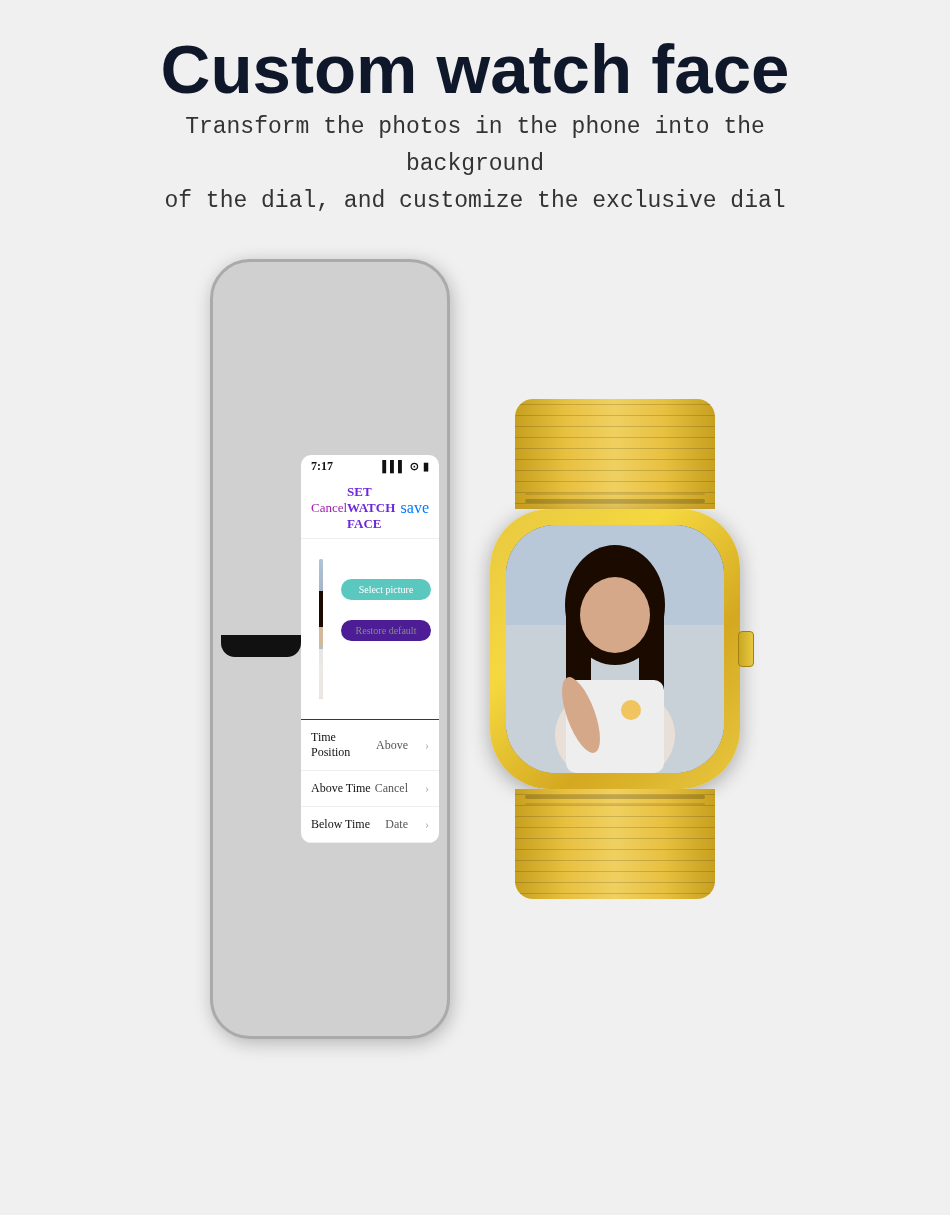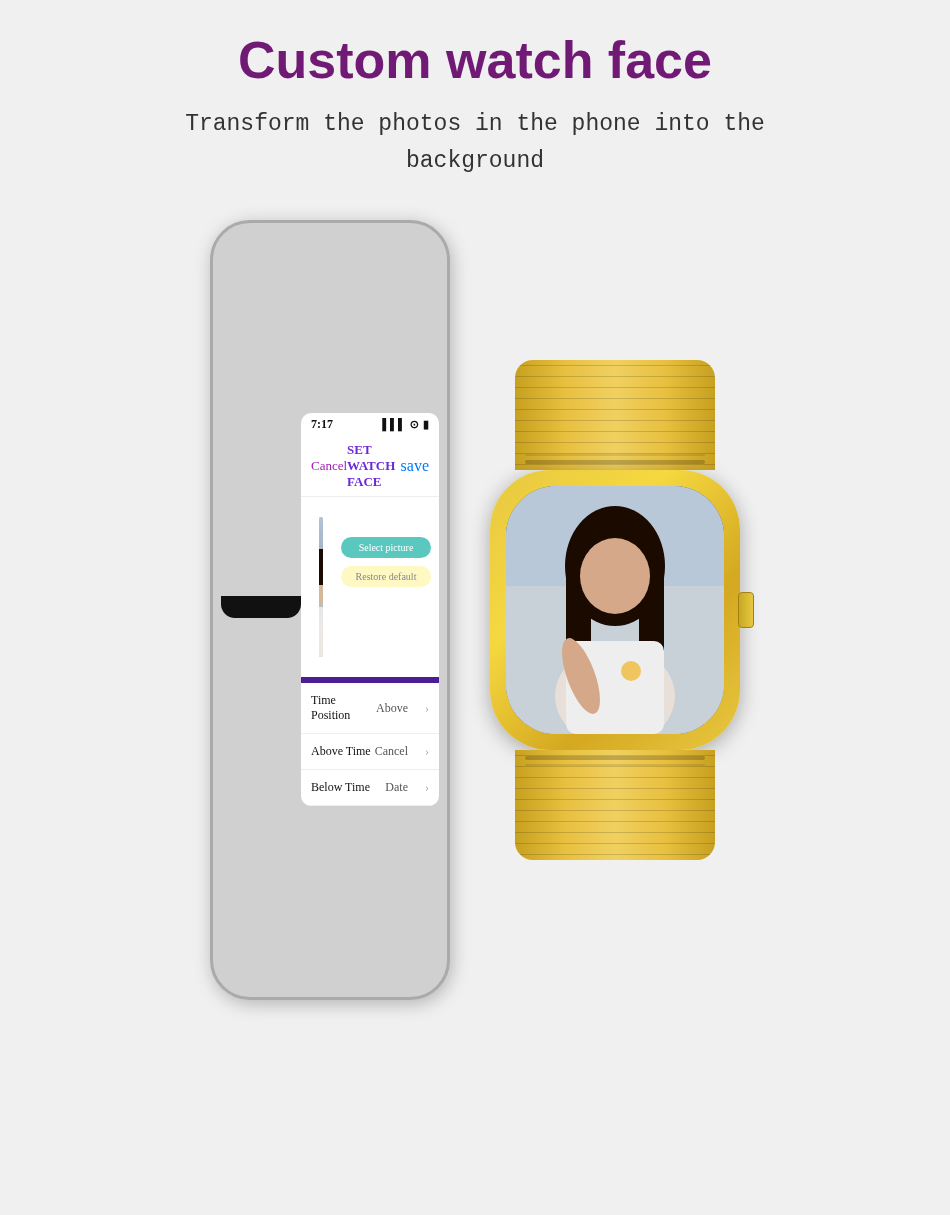--- a/index.html
+++ b/index.html
@@ -7,25 +7,24 @@
       width: 950px;
       min-height: 1215px;
       background: #f0f0f0;
       font-family: 'Georgia', serif;
       display: flex;
       flex-direction: column;
       align-items: center;
       padding: 30px 20px;
     }
     .main-title {
-      font-size: 52px;
+      font-size: 69px;
       font-weight: 900;
-      color: #701a75;
+      color: #0f172a;
       text-align: center;
-      margin-bottom: 16px;
       font-family: Arial, sans-serif;
     }
     .subtitle {
       font-size: 23px;
       color: #333;
       text-align: center;
       line-height: 1.6;
       font-family: 'Courier New', monospace;
       margin-bottom: 40px;
       max-width: 700px;
@@ -126,21 +125,21 @@
     .select-picture-btn {
       background: #5bc8c0;
       color: white;
       border-radius: 14px;
       font-size: 10px;
       padding: 5px 12px;
       text-align: center;
       width: 90px;
     }
     .restore-default-btn {
-      background: #fef9c3;
+      background: #4c1d95;
       color: #888;
       border-radius: 14px;
       font-size: 10px;
       padding: 5px 12px;
       text-align: center;
       width: 90px;
     }
     .text-color-section {
       margin-top: 120px;
       padding: 0 10px;
@@ -166,21 +165,21 @@
     .circle-white { background: #fff; border: 2px solid #ccc; }
     .circle-black { background: #111; }
     .circle-yellow { background: #f0d020; }
     .circle-orange { background: #f0a010; }
     .circle-salmon { background: #e88060; }
     .circle-teal { background: #507080; }
     .circle-blue { background: #2040e0; }
 
     .settings-list {
       width: 100%;
-      border-top: 6px solid #4c1d95;
+      border-top: 1px solid #4c1d95;
     }
     .settings-row {
       display: flex;
       justify-content: space-between;
       align-items: center;
       padding: 10px 10px;
       border-bottom: 1px solid #eee;
       font-size: 12px;
       color: #111;
     }
@@ -271,20 +270,21 @@
       position: relative;
       overflow: hidden;
     }
   </style>
 </head>
 <body>
 
 <h1 class="main-title">Custom watch face</h1>
 <p class="subtitle">
   <span>Transform the photos in the phone into the background</span><br>
+  <span>of the dial, and customize the exclusive dial</span>
 </p>
 
 <div class="devices-row">
 
   <div class="phone-outer">
     <div class="phone-notch"></div>
     <div class="phone-screen">
 
       <div class="phone-status-bar">
         <span>7:17</span>
@@ -313,21 +313,21 @@
               <ellipse cx="50" cy="55" rx="20" ry="22" fill="#d4b89a"></ellipse>
 
               <ellipse cx="50" cy="40" rx="22" ry="18" fill="#1a0a00"></ellipse>
               <rect x="28" y="38" width="10" height="45" rx="5" fill="#1a0a00"></rect>
               <rect x="62" y="38" width="10" height="45" rx="5" fill="#1a0a00"></rect>
 
               <circle cx="58" cy="100" r="5" fill="#f0c040" opacity="0.8"></circle>
             </svg>
           </div>
         </div>
-        <div style="display:flex;flex-direction:column;gap:8px;margin-top:30px;">
+        <div style="display:flex;flex-direction:column;gap:20px;margin-top:30px;">
           <div class="select-picture-btn">Select picture</div>
           <div class="restore-default-btn">Restore default</div>
         </div>
       </div>
 
 
       <div class="settings-list">
         <div class="settings-row">
           <span>Time Position</span>
           <div class="settings-row-right">

